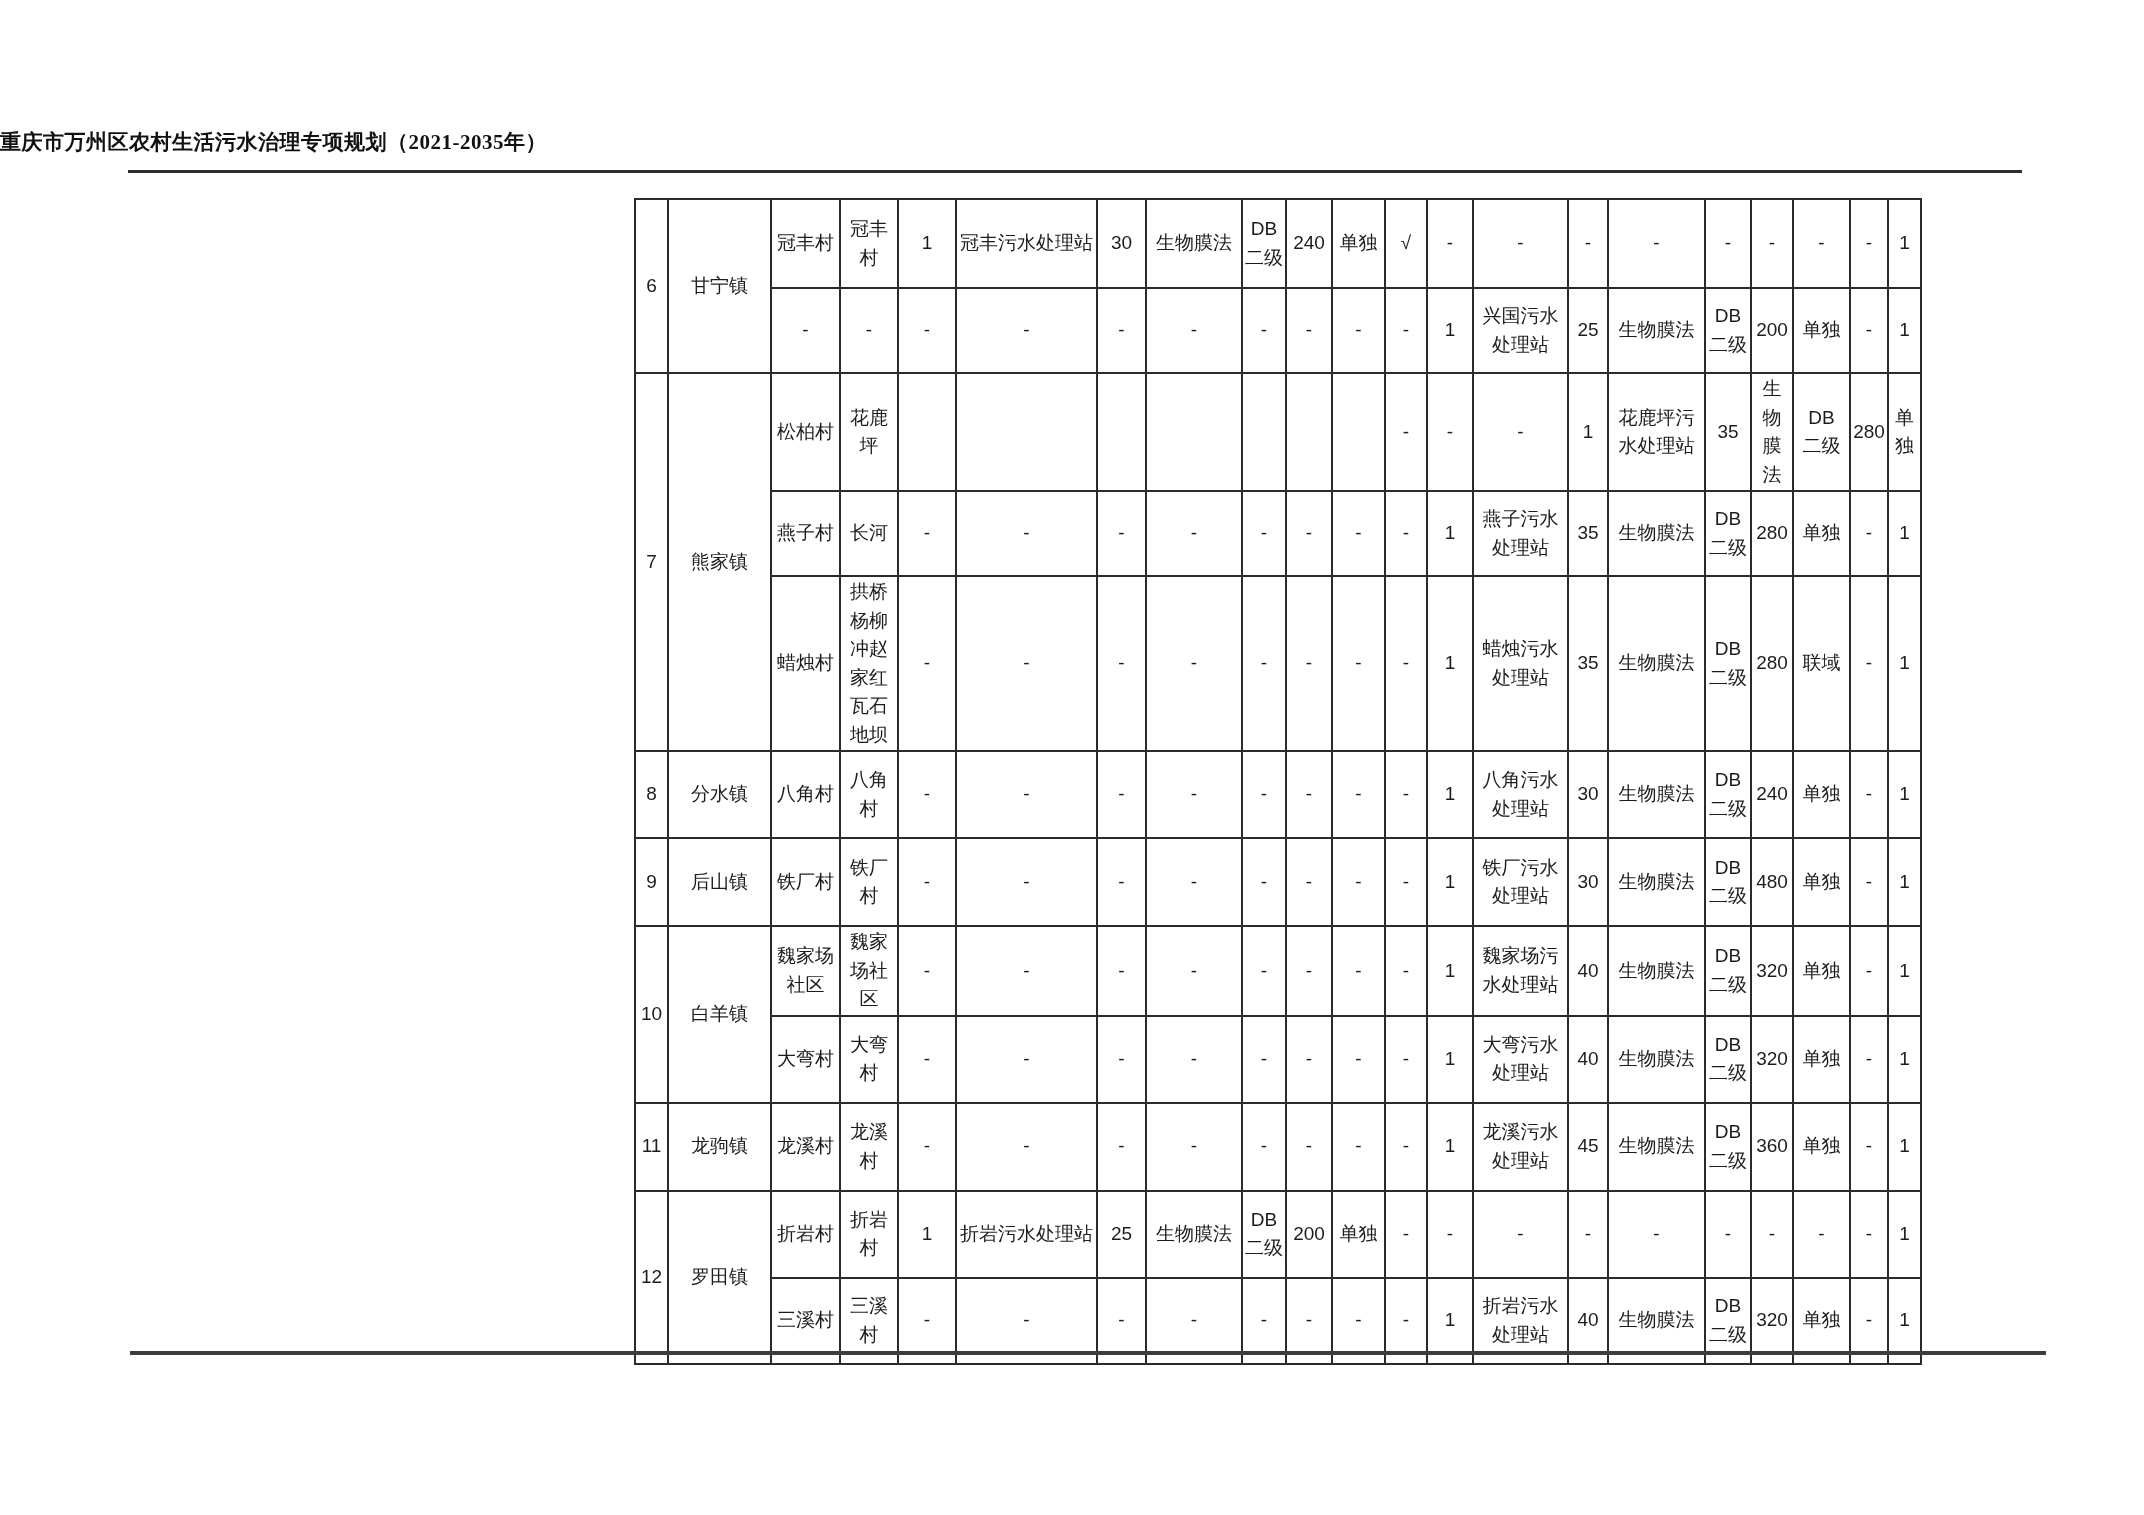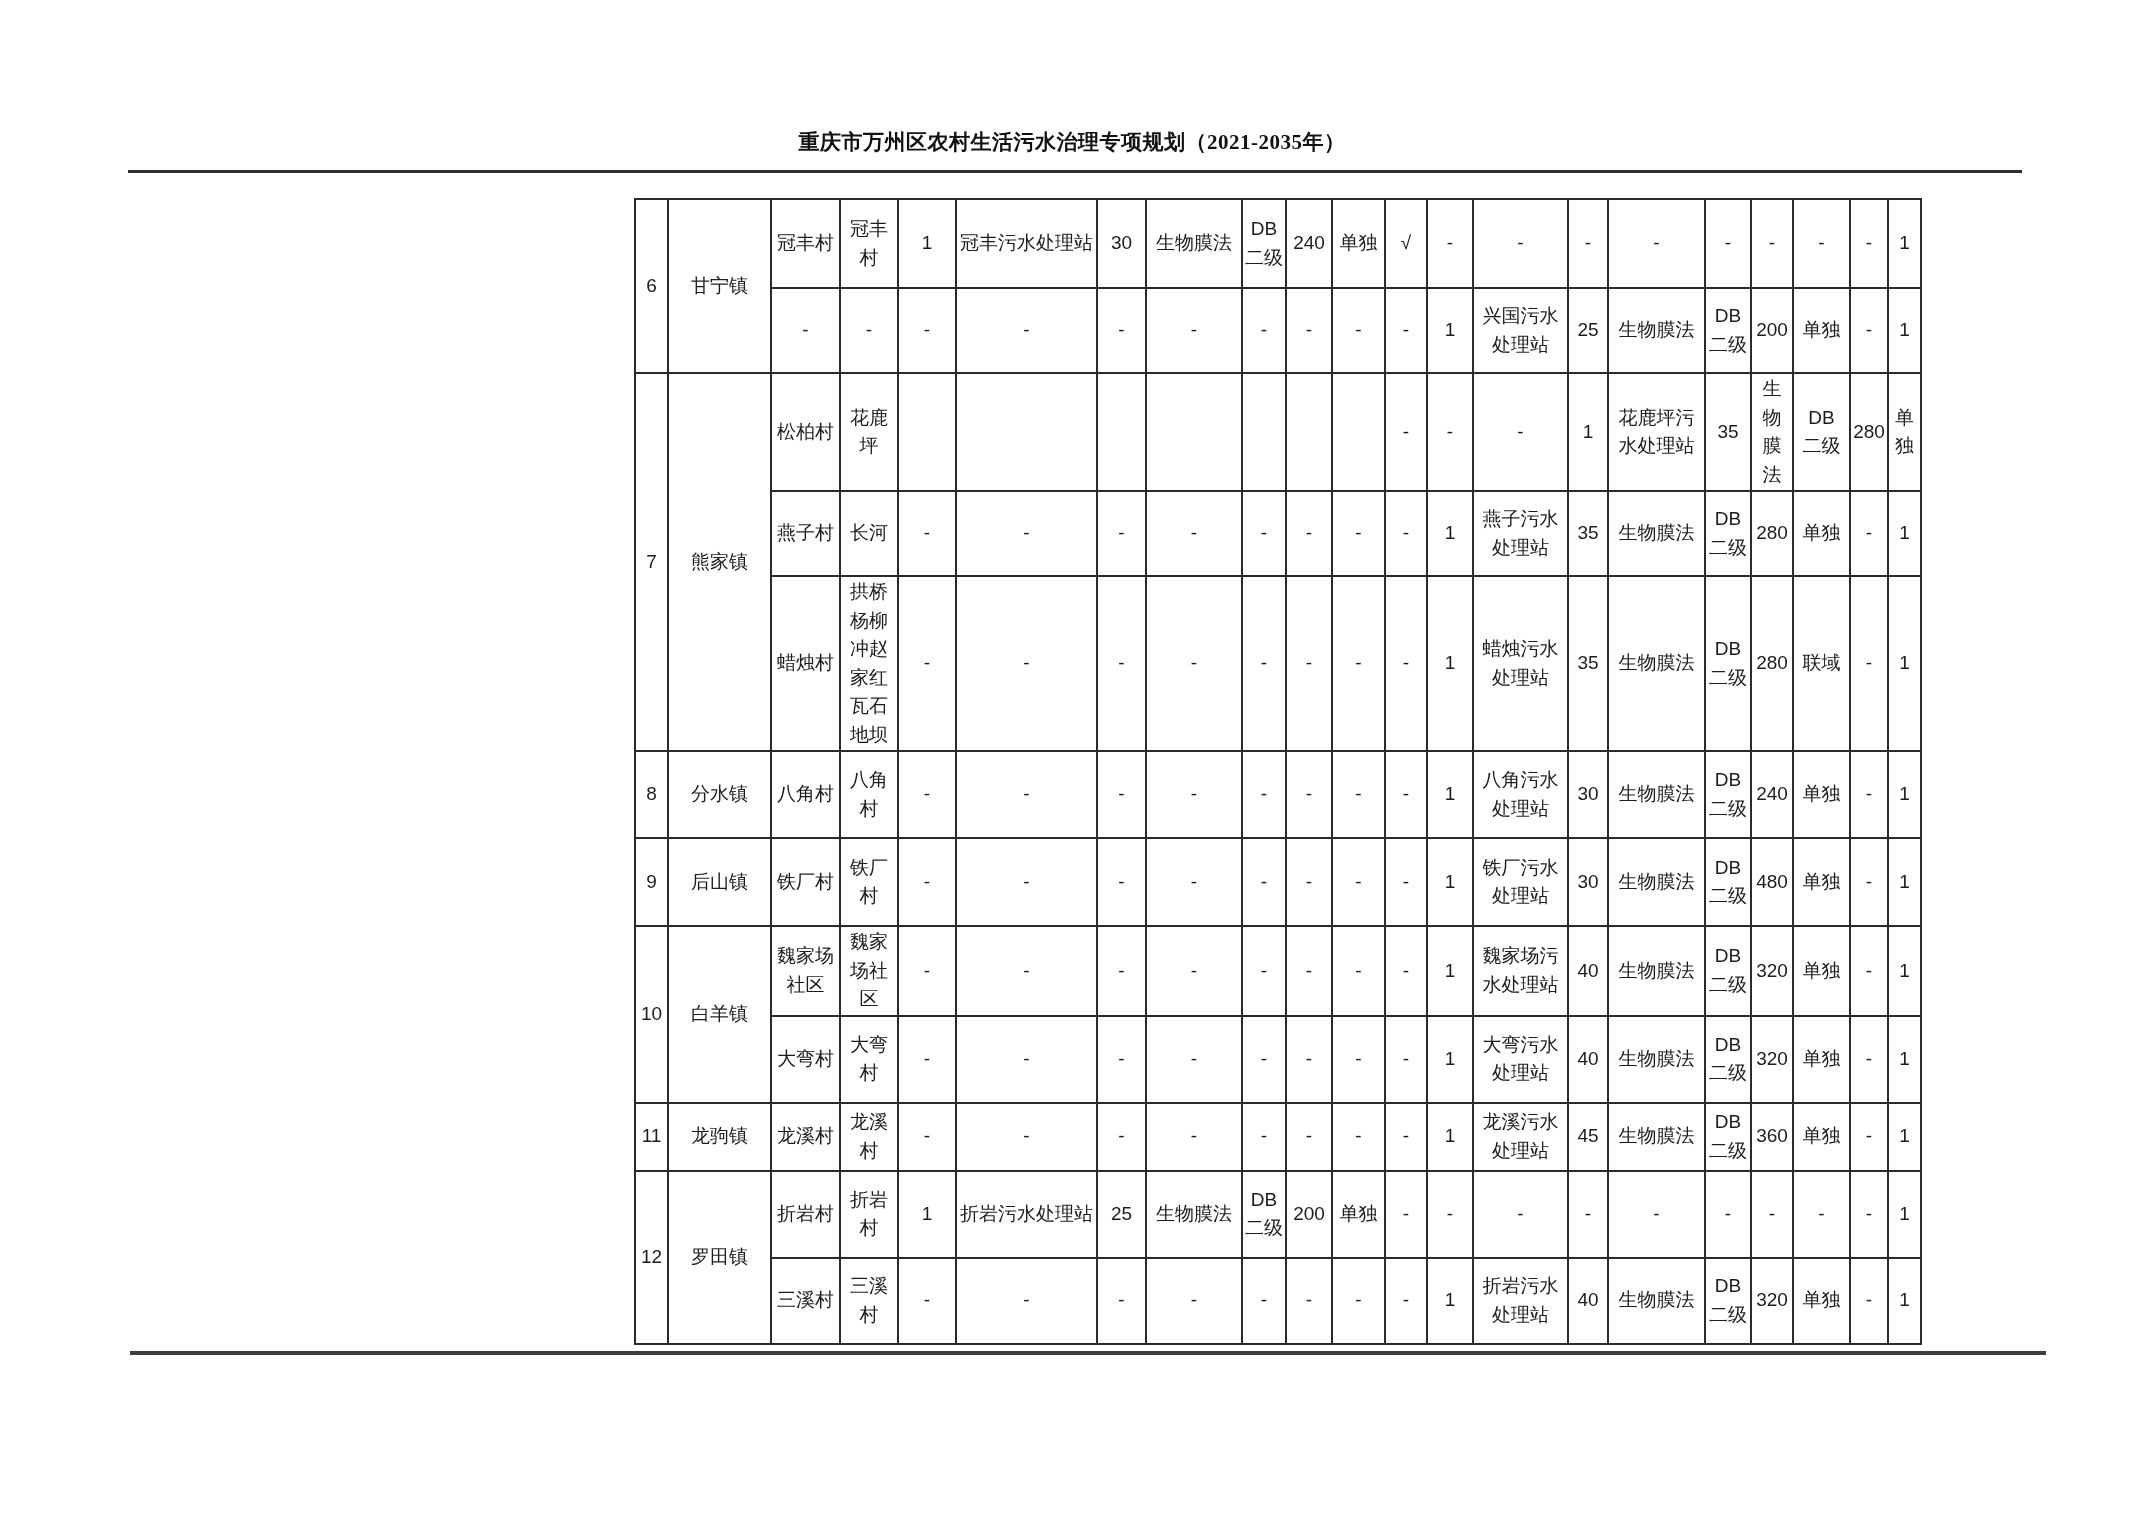--- a/index.html
+++ b/index.html
@@ -9,21 +9,20 @@
     height: 1515px;
     background: #ffffff;
     font-family: "Liberation Sans", sans-serif;
     color: #1c1c1c;
     overflow: hidden;
   }
   .doc-title {
     position: absolute;
     left: 0; right: 0;
     top: 128px;
-    text-align: center;
     font-family: "Liberation Serif", serif;
     font-weight: 700;
     font-size: 21px;
     letter-spacing: 0.5px;
     color: #111111;
   }
   .header-rule {
     position: absolute;
     left: 128px;
     top: 170px;
@@ -307,21 +306,21 @@
             <td>大弯污水处理站</td>
             <td>40</td>
             <td>生物膜法</td>
             <td>DB
 二级</td>
             <td>320</td>
             <td>单独</td>
             <td>-</td>
             <td>1</td>
           </tr>
-          <tr style="height: 68px;">
+          <tr style="height: 88px;">
             <td rowspan="1">11</td>
             <td rowspan="1">龙驹镇</td>
             <td>龙溪村</td>
             <td>龙溪村</td>
             <td>-</td>
             <td>-</td>
             <td>-</td>
             <td>-</td>
             <td>-</td>
             <td>-</td>

